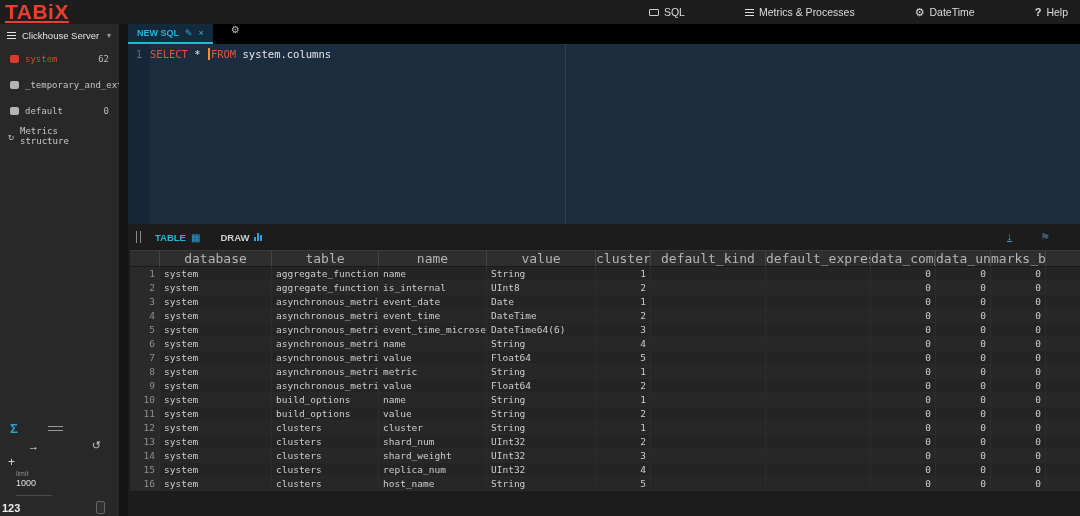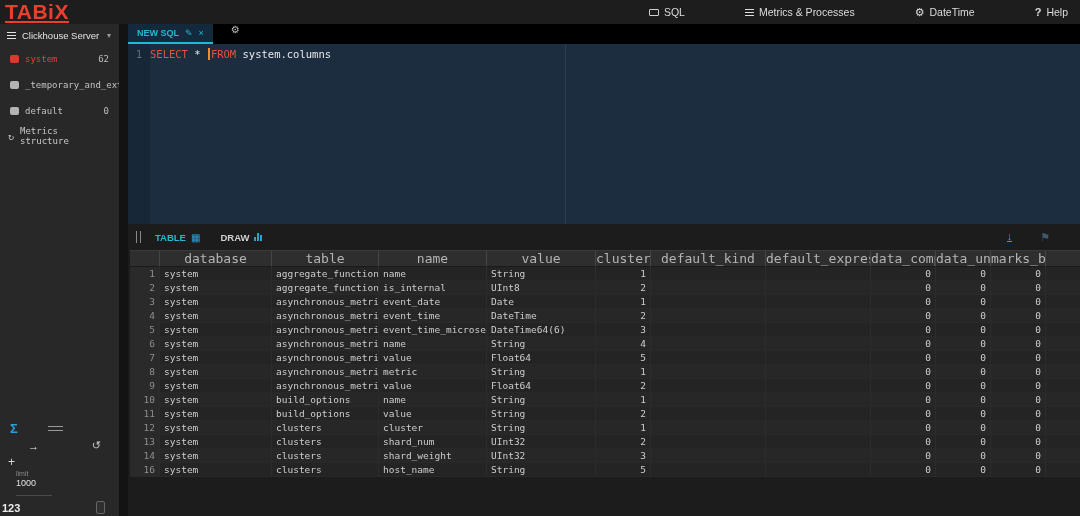--- a/index.html
+++ b/index.html
@@ -455,20 +455,34 @@
                 <td>UInt32</td>
                 <td class="num">3</td>
                 <td></td>
                 <td></td>
                 <td class="num">0</td>
                 <td class="num">0</td>
                 <td class="num">0</td>
                 <td class="filler"></td>
               </tr>
               <tr class="data-row">
+                <td class="rownum">15</td>
+                <td>system</td>
+                <td>clusters</td>
+                <td>replica_num</td>
+                <td>UInt32</td>
+                <td class="num">4</td>
+                <td></td>
+                <td></td>
+                <td class="num">0</td>
+                <td class="num">0</td>
+                <td class="num">0</td>
+                <td class="filler"></td>
+              </tr>
+              <tr class="data-row">
                 <td class="rownum">16</td>
                 <td>system</td>
                 <td>clusters</td>
                 <td>host_name</td>
                 <td>String</td>
                 <td class="num">5</td>
                 <td></td>
                 <td></td>
                 <td class="num">0</td>
                 <td class="num">0</td>

